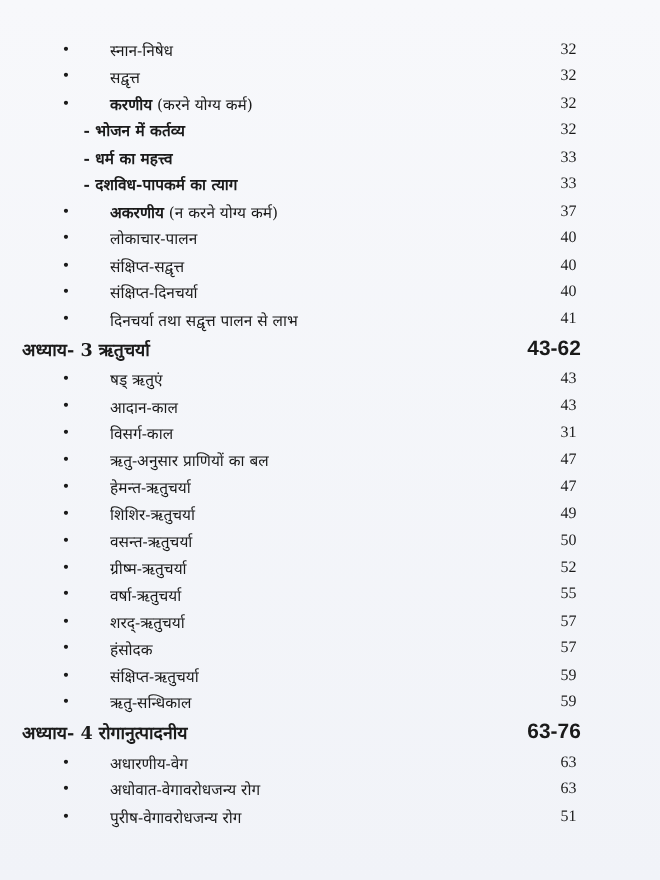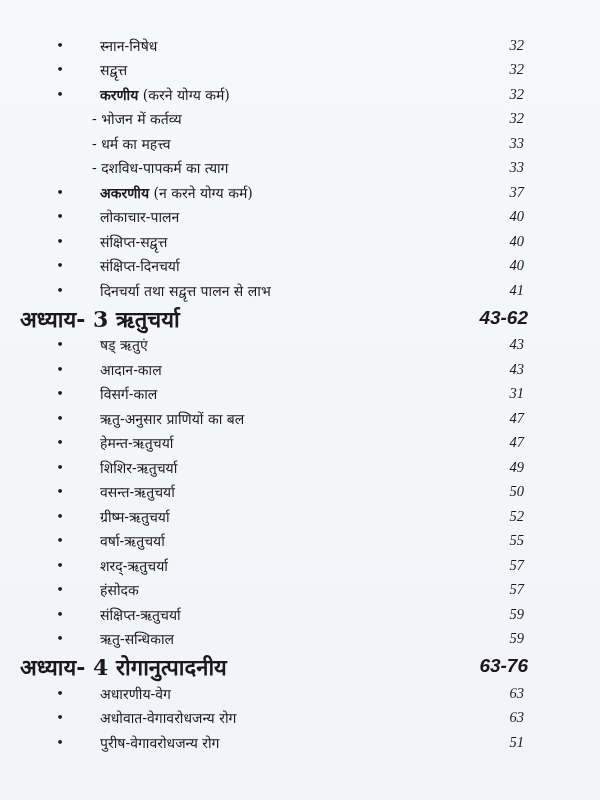--- a/index.html
+++ b/index.html
@@ -15,29 +15,29 @@
     }
     .toc { position: absolute; left: 0; top: 33px; width: 600px; }
     .row {
       position: relative; height: 24.5px; display: flex; align-items: center;
       font-size: 14px;
     }
     .row .bullet {
       position: absolute; left: 56px; width: 8px; text-align: center; font-size: 13px;
     }
     .row .label { position: absolute; left: 100px; white-space: nowrap; }
-    .row.sub .label { left: 92px; }
+    .row.sub .label { left: 76px; font-weight: bold; }
     .row .page-num {
       position: absolute; right: 76px; width: 60px; text-align: right;
-      font-family: "Liberation Serif", serif; font-size: 14.5px; font-style: italic;
+      font-family: "Liberation Serif", serif; font-size: 14.5px;
     }
     .row.bold .label .head { font-weight: bold; }
     .row.chapter { height: 30px; }
     .row.chapter .label {
-      left: 20px; font-size: 22px; font-weight: bold;
+      left: 20px; font-size: 16px; font-weight: bold;
     }
     .row.chapter .page-num {
       font-family: "Liberation Sans", sans-serif; font-weight: bold; font-size: 19px; right: 72px; width: 80px;
     }
   </style>
 </head>
 <body>
 
 <div class="page">
   <div class="toc" id="toc">

